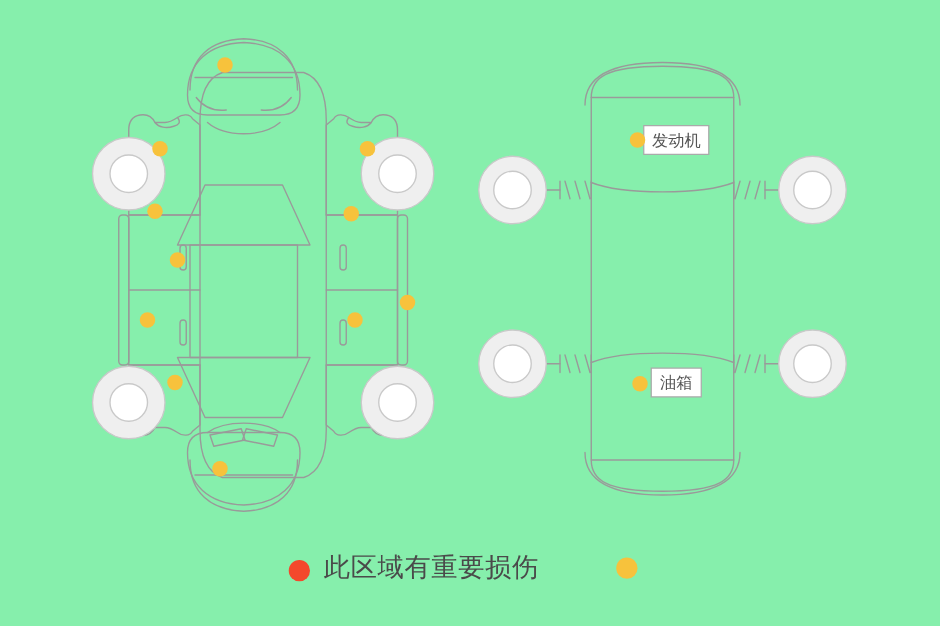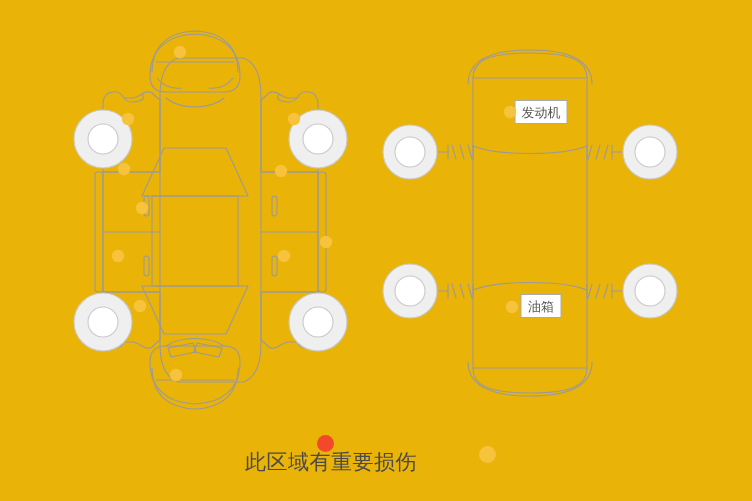--- a/index.html
+++ b/index.html
@@ -8,21 +8,21 @@
     padding: 0;
     background: #ffffff;
   }
   body {
     font-family: "Liberation Sans", "DejaVu Sans", sans-serif;
   }
   #root {
     position: relative;
     width: 752px;
     height: 501px;
-    background: #eab308;
+    background: #86efac;
     overflow: hidden;
   }
   .diagram {
     position: absolute;
     top: 0;
   }
   #top-view-panel { left: 0px;   width: 390px; height: 420px; }
   #under-view-panel { left: 380px; width: 372px; height: 420px; }
 
   svg { display: block; }
@@ -34,22 +34,22 @@
     top: 424px;
     width: 752px;
     height: 60px;
     display: flex;
     flex-direction: row;
     align-items: center;
     justify-content: center;
   }
   .legend-item {
     display: flex;
-    flex-direction: column;
-    align-items: center;
+    flex-direction: row;
+    align-items: flex-end;
   }
   .legend-item + .legend-item { margin-left: 62px; }
   .legend-dot {
     width: 17px;
     height: 17px;
     border-radius: 50%;
     margin-right: 11px;
     flex: 0 0 auto;
   }
   .legend-label {

